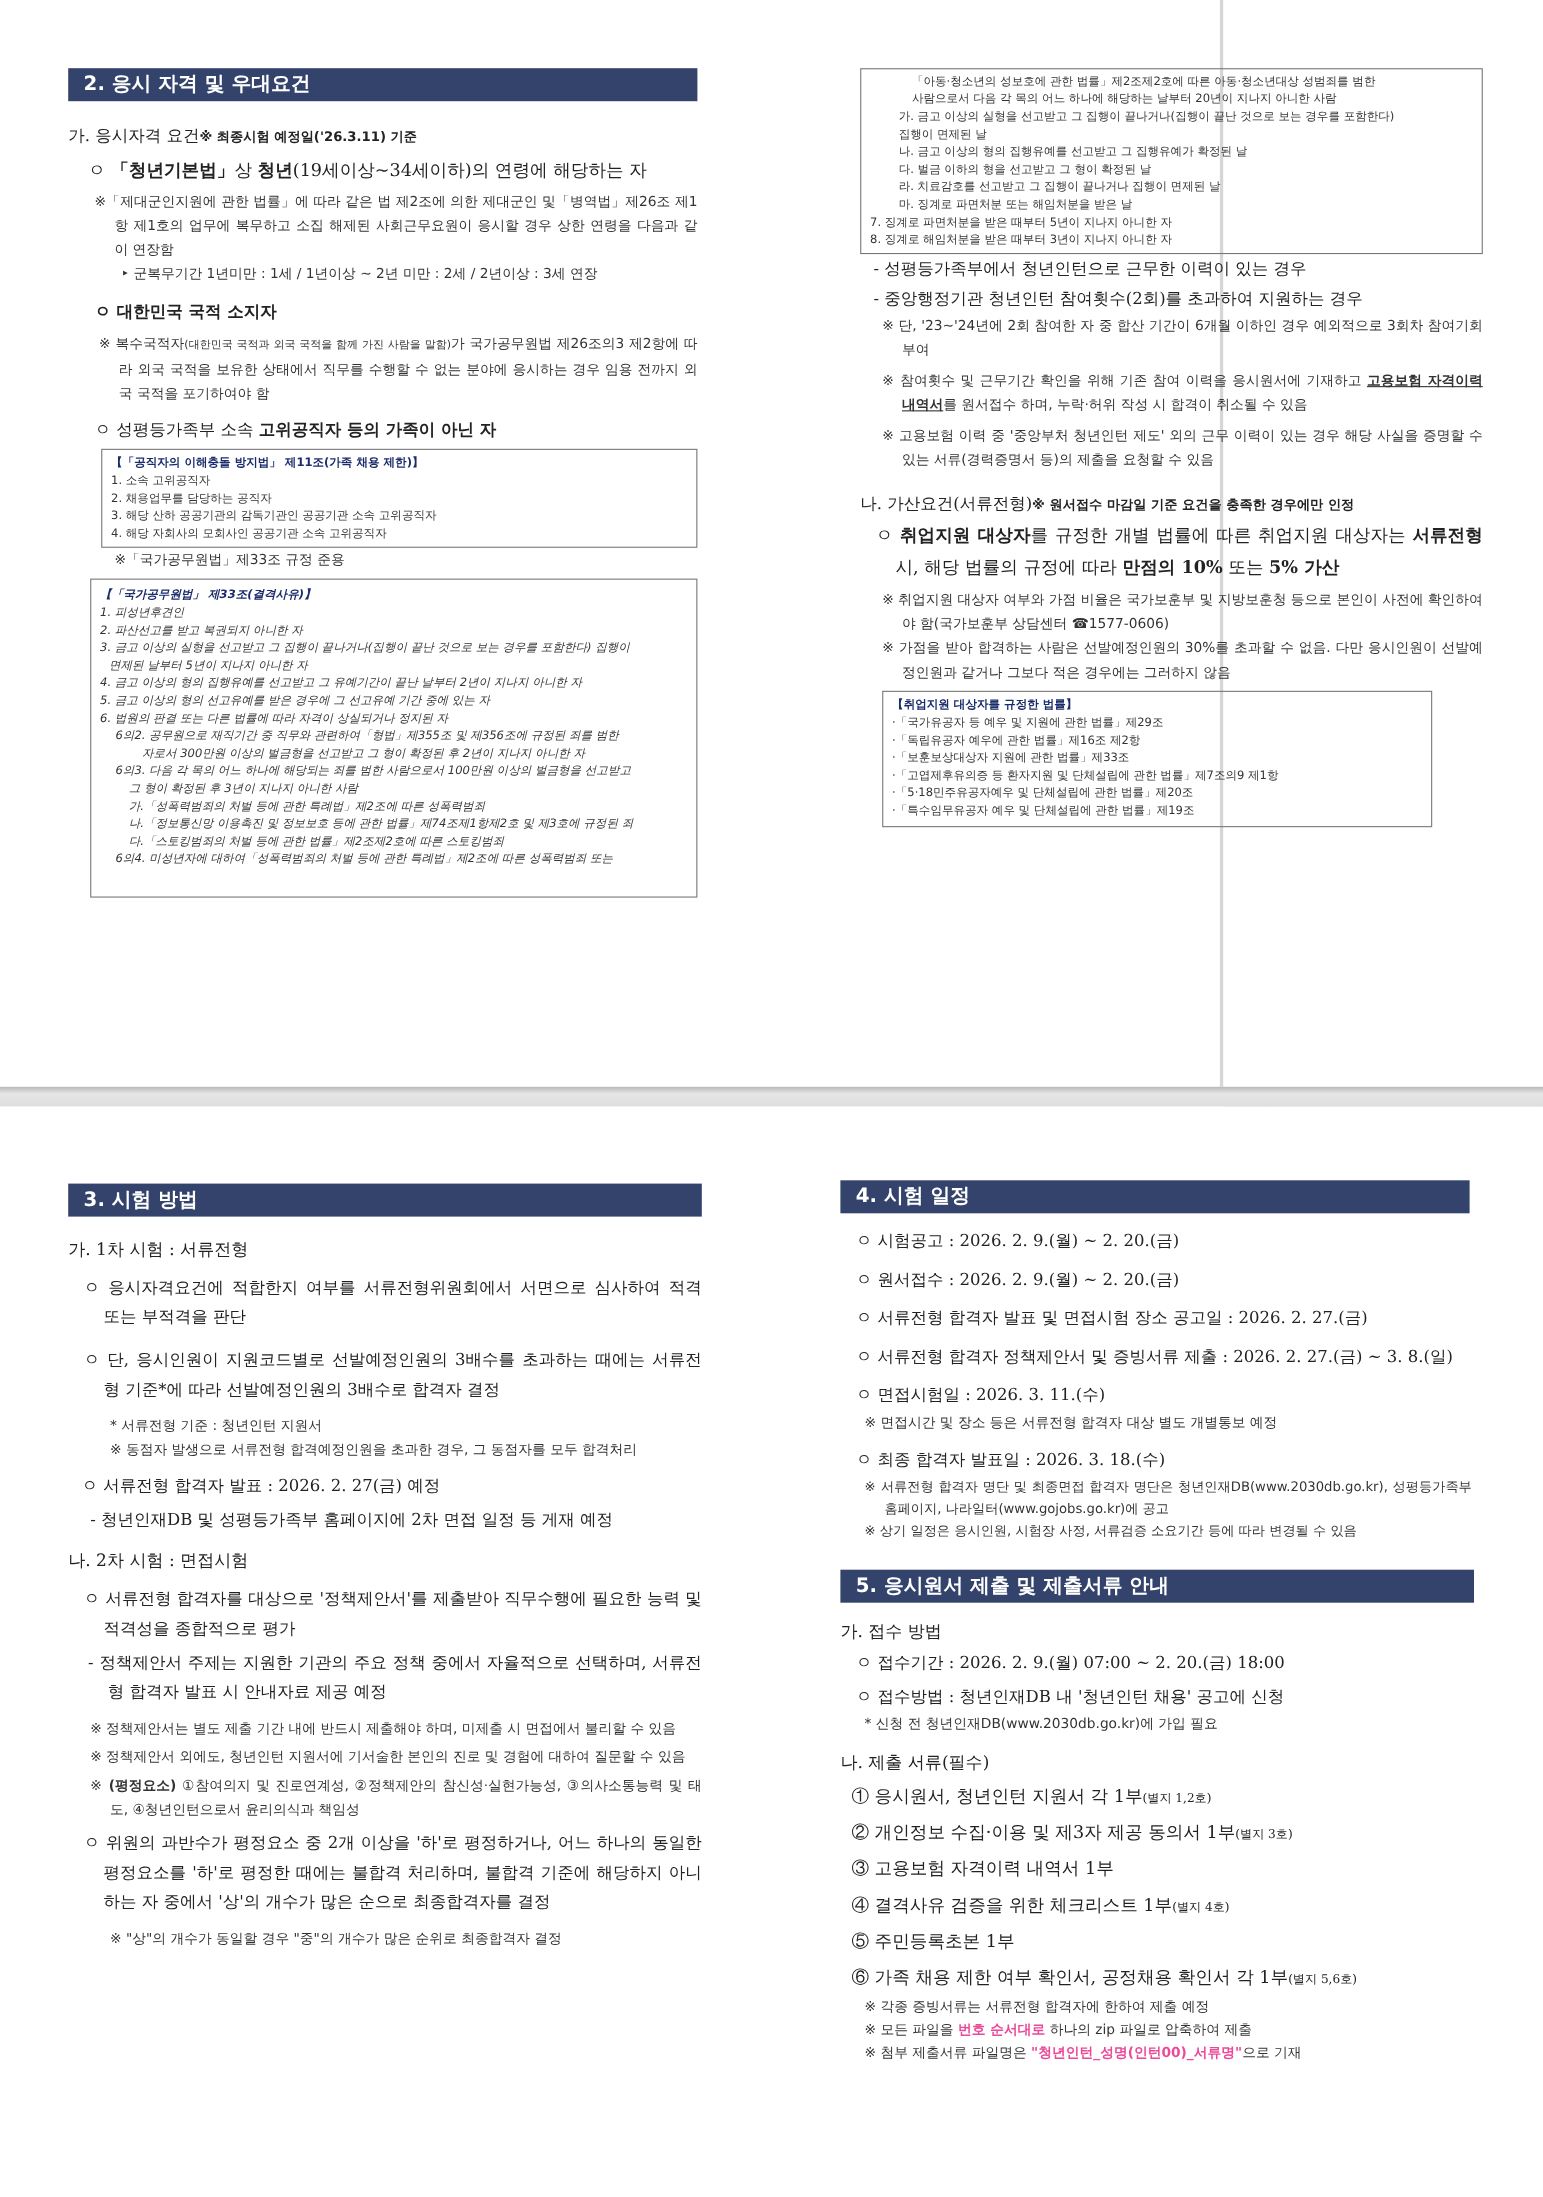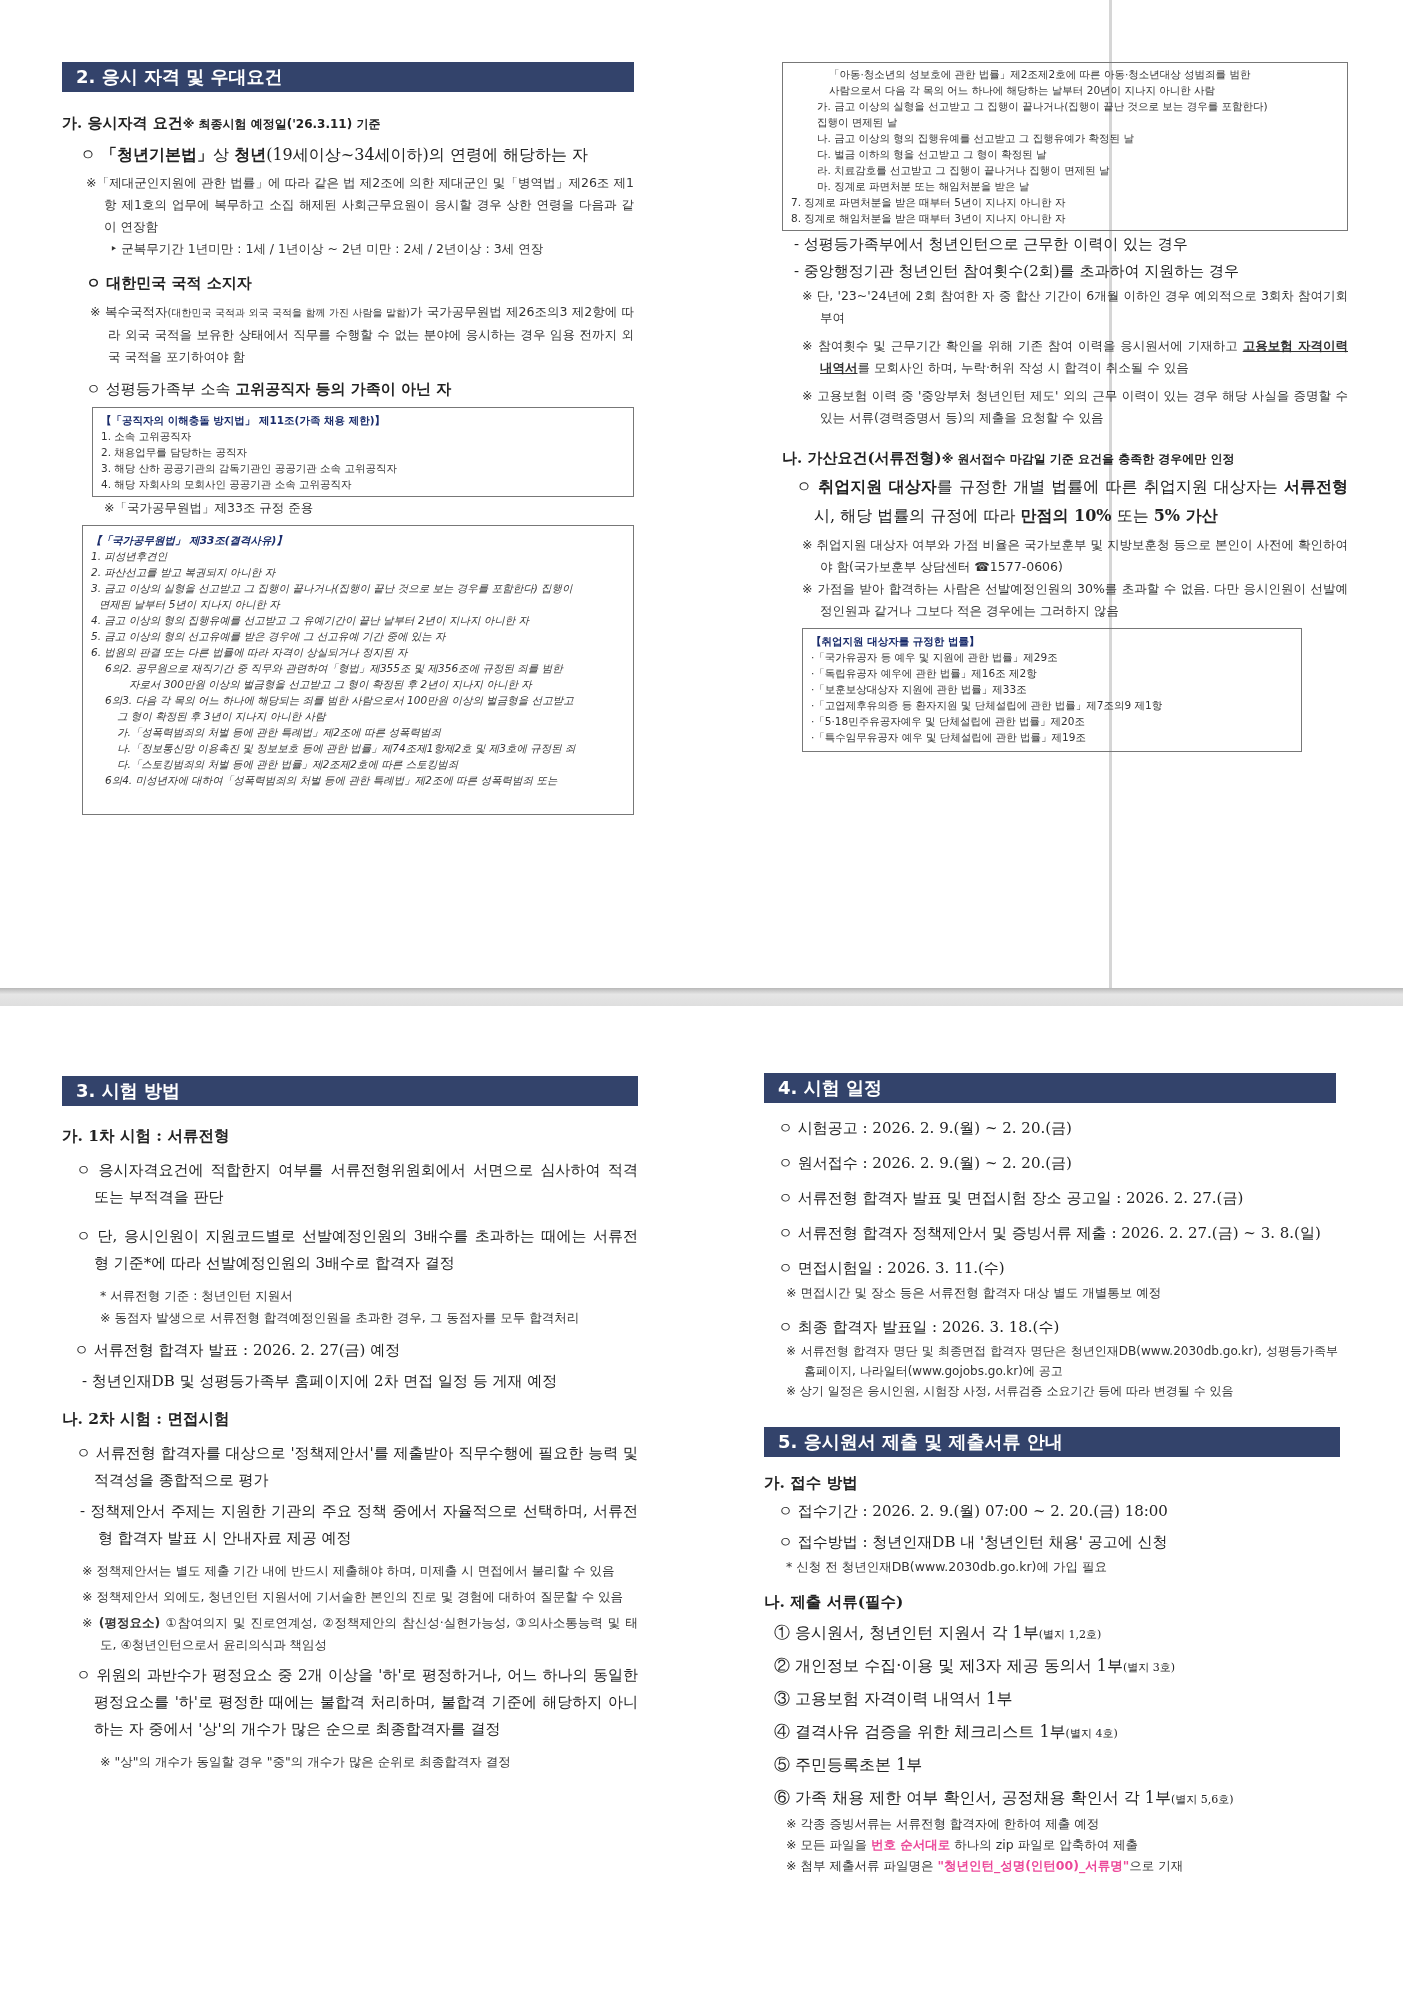--- a/index.html
+++ b/index.html
@@ -8,21 +8,21 @@
   .page { position: absolute; left: 0; width: 1112px; background: #fff; }
   .page1 { top: 0; height: 988px; }
   .page2 { top: 1006px; height: 991px; }
   .gap { position: absolute; left: 0; top: 988px; width: 1403px; height: 18px;
          background: linear-gradient(#b8b8b8, #e6e6e6 35%, #dedede); }
   .right-edge { position: absolute; right: 0; top: 0; width: 3px; height: 988px; background: #d6d6d6; }
   .col { position: absolute; }
   .hbar { background: #33436b; color: #fff; font-weight: bold; font-size: 18px; height: 30px; line-height: 30px; padding-left: 14px; }
   .h2 { font-size: 15.5px; font-weight: bold; margin-top: 18px; }
   .h2 .note { font-size: 12px; }
-  .h2s { font-size: 15px; font-family: "DejaVu Serif", "Liberation Serif", serif; font-weight: bold; }
+  .h2s { font-size: 15px; font-family: "DejaVu Serif", "Liberation Serif", serif; font-weight: normal; }
   .o { font-family: "DejaVu Serif", "Liberation Serif", serif; font-size: 15px; line-height: 27px; text-align: justify; }
   .o b { font-family: "DejaVu Serif", "Liberation Serif", serif; }
   .sm { font-size: 12.5px; line-height: 22px; color: #333; text-align: justify; }
   .box { border: 1px solid #777; font-size: 10.5px; line-height: 16px; padding: 4px 8px 4px 8px; color: #333; }
   .box .bt { color: #1a2c6b; font-weight: bold; }
   .blue { color: #ec4899; font-weight: bold; }
   .ul { text-decoration: underline; font-weight: bold; }
   .ind1 { padding-left: 18px; }
   .ind2 { padding-left: 32px; }
   .ind3 { padding-left: 44px; }
@@ -97,21 +97,21 @@
       <div style="padding-left:26px;">라. 치료감호를 선고받고 그 집행이 끝나거나 집행이 면제된 날</div>
       <div style="padding-left:26px;">마. 징계로 파면처분 또는 해임처분을 받은 날</div>
       <div>7. 징계로 파면처분을 받은 때부터 5년이 지나지 아니한 자</div>
       <div>8. 징계로 해임처분을 받은 때부터 3년이 지나지 아니한 자</div>
     </div>
 
     <div class="o" style="padding-left:12px;">- 성평등가족부에서 청년인턴으로 근무한 이력이 있는 경우</div>
     <div class="o" style="padding-left:12px;">- 중앙행정기관 청년인턴 참여횟수(2회)를 초과하여 지원하는 경우</div>
     <div class="sm hang" style="padding-left:38px;">※ 단, '23~'24년에 2회 참여한 자 중 합산 기간이 6개월 이하인 경우 예외적으로 3회차 참여기회 부여</div>
     <div class="sm hang mt6" style="padding-left:38px;">
-      <span>※ 참여횟수 및 근무기간 확인을 위해 기존 참여 이력을 응시원서에 기재하고 </span><span class="ul">고용보험 자격이력 내역서</span><span>를 모회사인 하며, 누락·허위 작성 시 합격이 취소될 수 있음</span>
+      <span>※ 참여횟수 및 근무기간 확인을 위해 기존 참여 이력을 응시원서에 기재하고 </span><span class="ul">고용보험 자격이력 내역서</span><span>를 원서접수 하며, 누락·허위 작성 시 합격이 취소될 수 있음</span>
     </div>
     <div class="sm hang mt6" style="padding-left:38px;">※ 고용보험 이력 중 '중앙부처 청년인턴 제도' 외의 근무 이력이 있는 경우 해당 사실을 증명할 수 있는 서류(경력증명서 등)의 제출을 요청할 수 있음</div>
 
     <div class="h2" style="margin-top:20px;">
       <span class="h2s">나. 가산요건(서류전형)</span><span class="note">※ 원서접수 마감일 기준 요건을 충족한 경우에만 인정</span>
     </div>
     <div class="o mt4 hang" style="padding-left:32px; font-size:16px; line-height:29px;">
       <span>ㅇ </span><b>취업지원 대상자</b><span>를 규정한 개별 법률에 따른 취업지원 대상자는 </span><b>서류전형</b><span> 시, 해당 법률의 규정에 따라 </span><b>만점의 10%</b><span> 또는 </span><b>5% 가산</b>
     </div>
     <div class="sm hang mt4" style="padding-left:38px;">※ 취업지원 대상자 여부와 가점 비율은 국가보훈부 및 지방보훈청 등으로 본인이 사전에 확인하여야 함(국가보훈부 상담센터 ☎1577-0606)</div>

